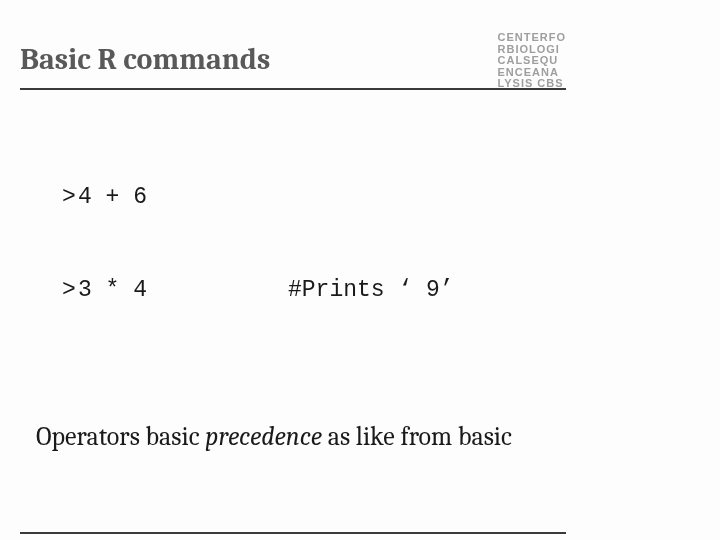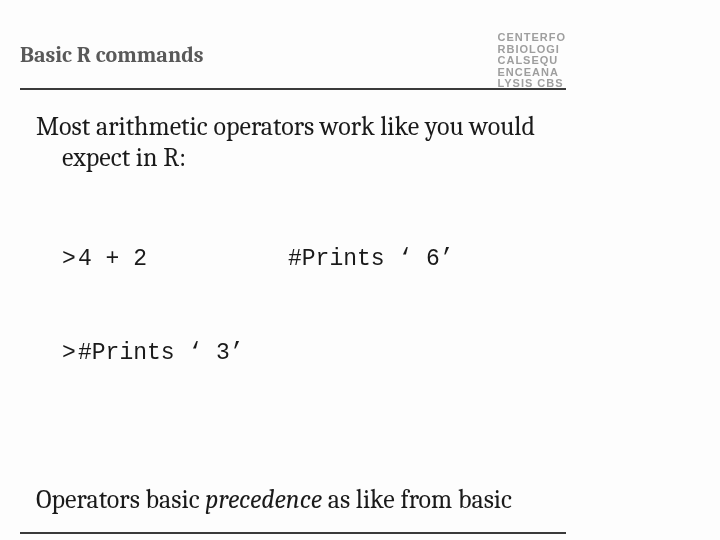--- a/index.html
+++ b/index.html
@@ -29,21 +29,21 @@
     letter-spacing: 1px;
     line-height: 1.05;
     color: #9e9e9e;
     text-align: left;
     white-space: pre;
   }
   .title {
     position: absolute;
     top: 22px;
     left: 20px;
-    font-size: 22px;
+    font-size: 30px;
     font-weight: 700;
     color: #595959;
   }
   .rule-top {
     position: absolute;
     top: 68px;
     left: 20px;
     right: 10px;
     height: 0;
     border-top: 2px solid #3a3a3a;
@@ -106,34 +106,30 @@
 <span>RBIOLOGI</span>
 <span>CALSEQU</span>
 <span>ENCEANA</span>
 <span>LYSIS CBS</span></div>
 
   <div class="title">Basic R commands</div>
   <div class="rule-top"></div>
 
   <div class="body">
 
-    <p class="para">
-      <span>Most arithmetic operators work like you would</span>
-      <span class="indent2">expect in R:</span>
-    </p>
 
     <div class="codeblock">
       <div class="codeline">
         <span class="prompt">&gt;</span>
-        <span class="cmd">4 + 2</span>
-        <span class="comment">#Prints ‘ 6’</span>
+        <span class="cmd">4 + 6</span>
       </div>
       <div class="codeline">
         <span class="prompt">&gt;</span>
-        <span class="comment">#Prints ‘ 3’</span>
+        <span class="cmd">3 * 4</span>
+        <span class="comment">#Prints ‘ 9’</span>
       </div>
     </div>
 
     <div class="gap"></div>
 
     <p class="para">
       <span>
         <span>Operators basic </span><em>precedence</em><span> as like from basic</span>
       </span>
     </p>

